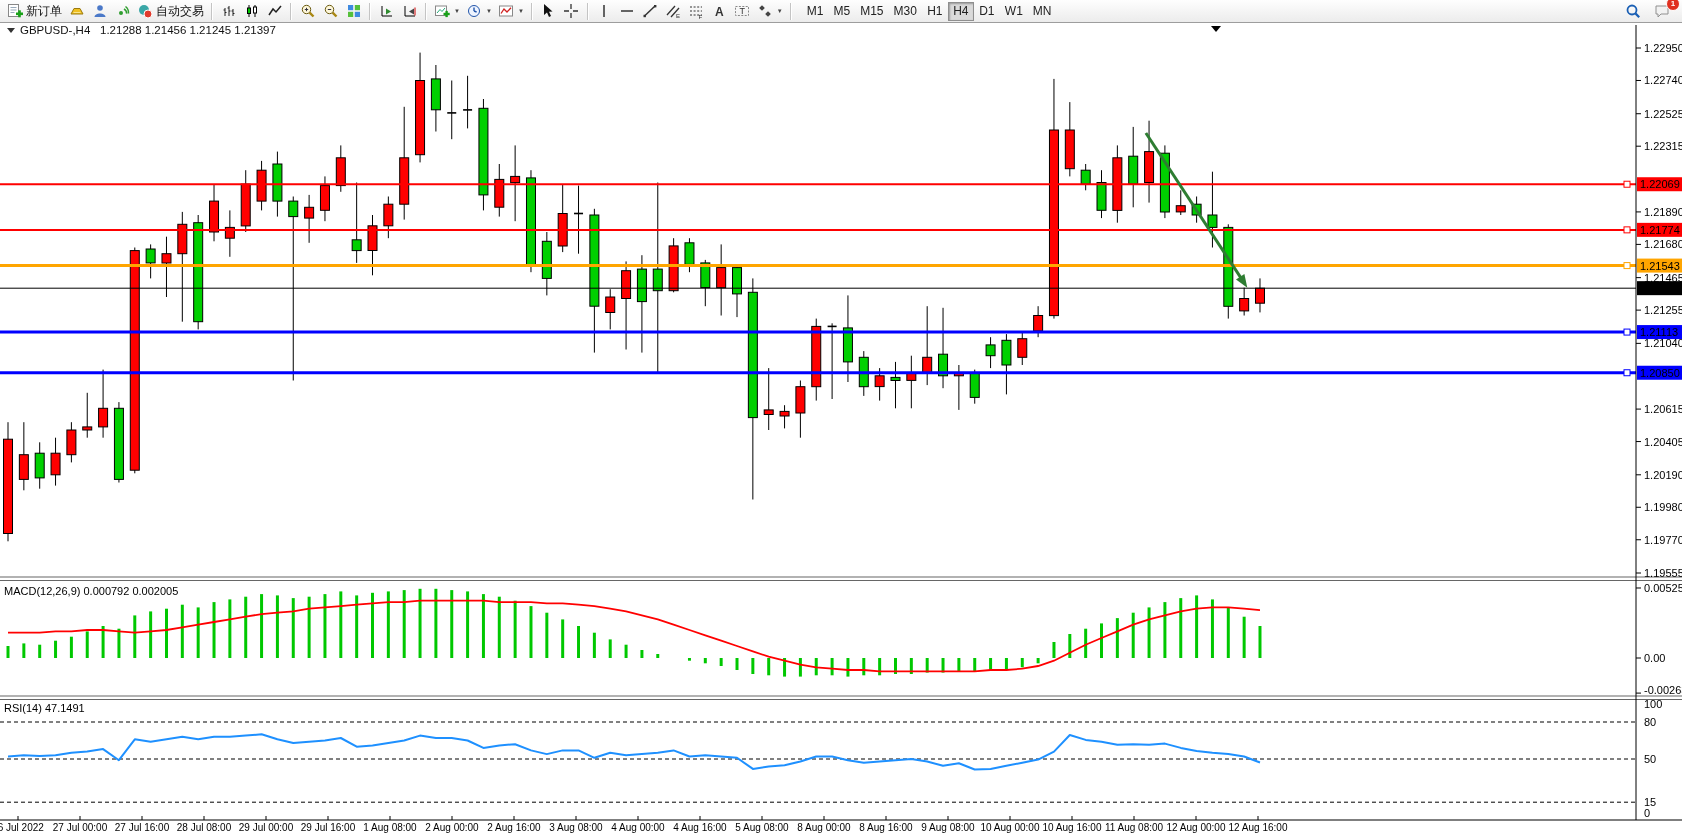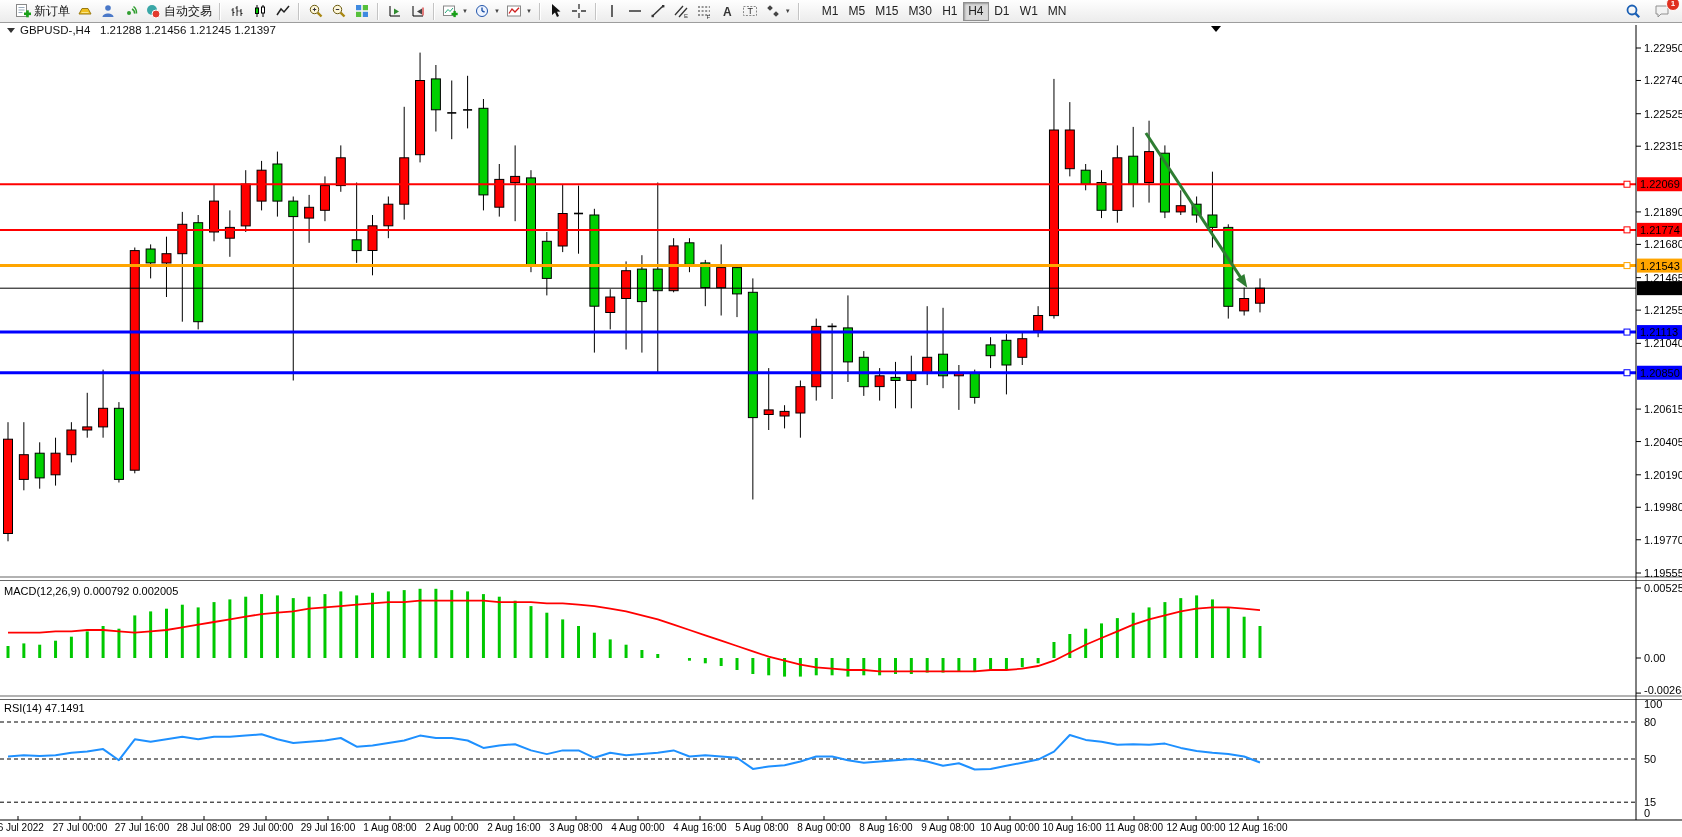--- a/index.html
+++ b/index.html
@@ -1,25 +1,25 @@
 <!DOCTYPE html>
 <html><head>
 <meta charset="utf-8">
 <style>
   html,body{margin:0;padding:0;background:#fff;width:1682px;height:837px;overflow:hidden;
     font-family:"Liberation Sans",sans-serif;position:relative}
   #toolbar{position:absolute;top:0;left:0;width:1682px;height:23px;z-index:5;
     background:linear-gradient(#fefefe,#ececec);border-bottom:1px solid #9d9d9d;
-    display:flex;align-items:center;padding-left:12px;box-sizing:border-box}
+    display:flex;align-items:center;padding-left:4px;box-sizing:border-box}
   .tbtn{height:21px;min-width:23px;border:none;background:transparent;display:flex;align-items:center;
     justify-content:center;gap:3px;font:12px "Liberation Sans",sans-serif;color:#111;padding:0 3px;cursor:default}
   .tbtn svg{display:block}
   .sep{width:1px;height:17px;background:#c4c4c4;border-right:1px solid #fff;margin:0 4px}
   .caret{font-size:6px;color:#444;margin-left:1px}
-  #timeframes{display:flex;margin-left:13px}
+  #timeframes{display:flex;margin-left:6px}
   .tf{height:19px;min-width:26px;border:1px solid transparent;background:transparent;
     font:12px "Liberation Sans",sans-serif;color:#222;padding:0 4px;cursor:default}
   .tf.active{background:#dadada;border:1px solid #8f8f8f;box-shadow:inset 1px 1px 2px rgba(0,0,0,.3)}
   .tb-right{margin-left:auto;display:flex;align-items:center;margin-right:8px;gap:6px}
   .chatwrap{position:relative}
   .badge{position:absolute;top:-4px;right:-6px;width:12px;height:12px;border-radius:50%;
     background:#e03020;color:#fff;font:bold 8px/12px "Liberation Sans",sans-serif;text-align:center;
     border:1px solid #fff}
   #cv{position:absolute;top:0;left:0}
   text{font-family:"Liberation Sans",sans-serif}

